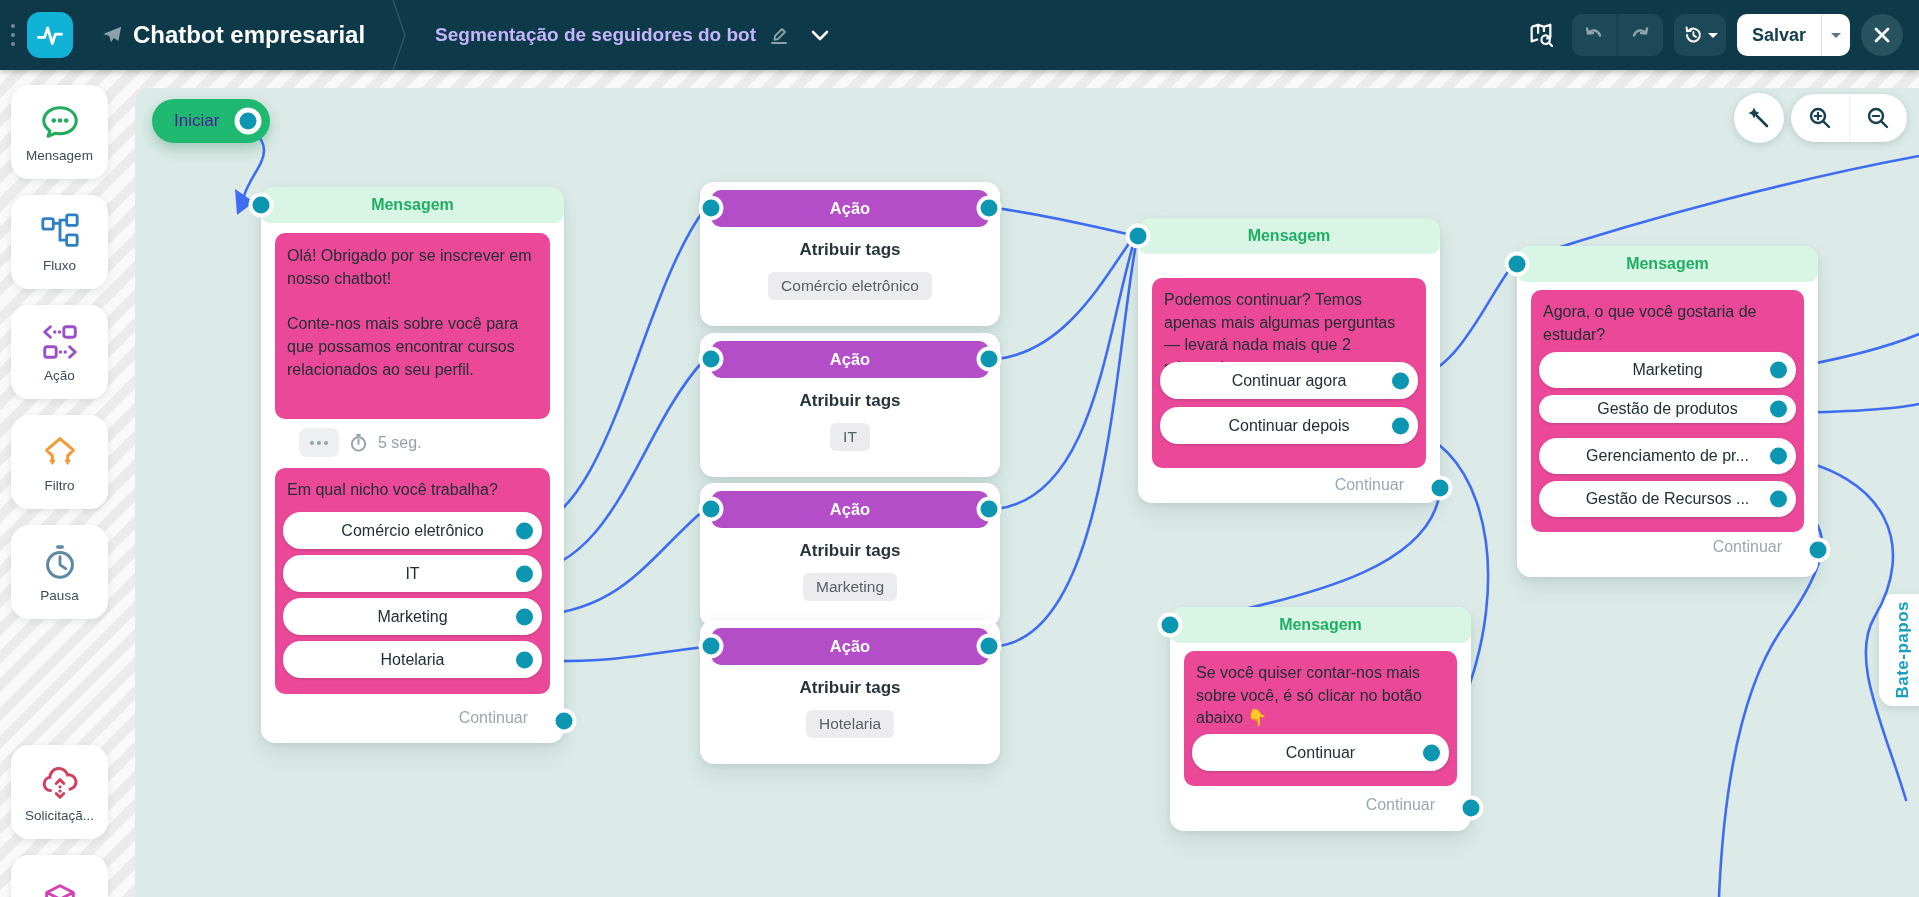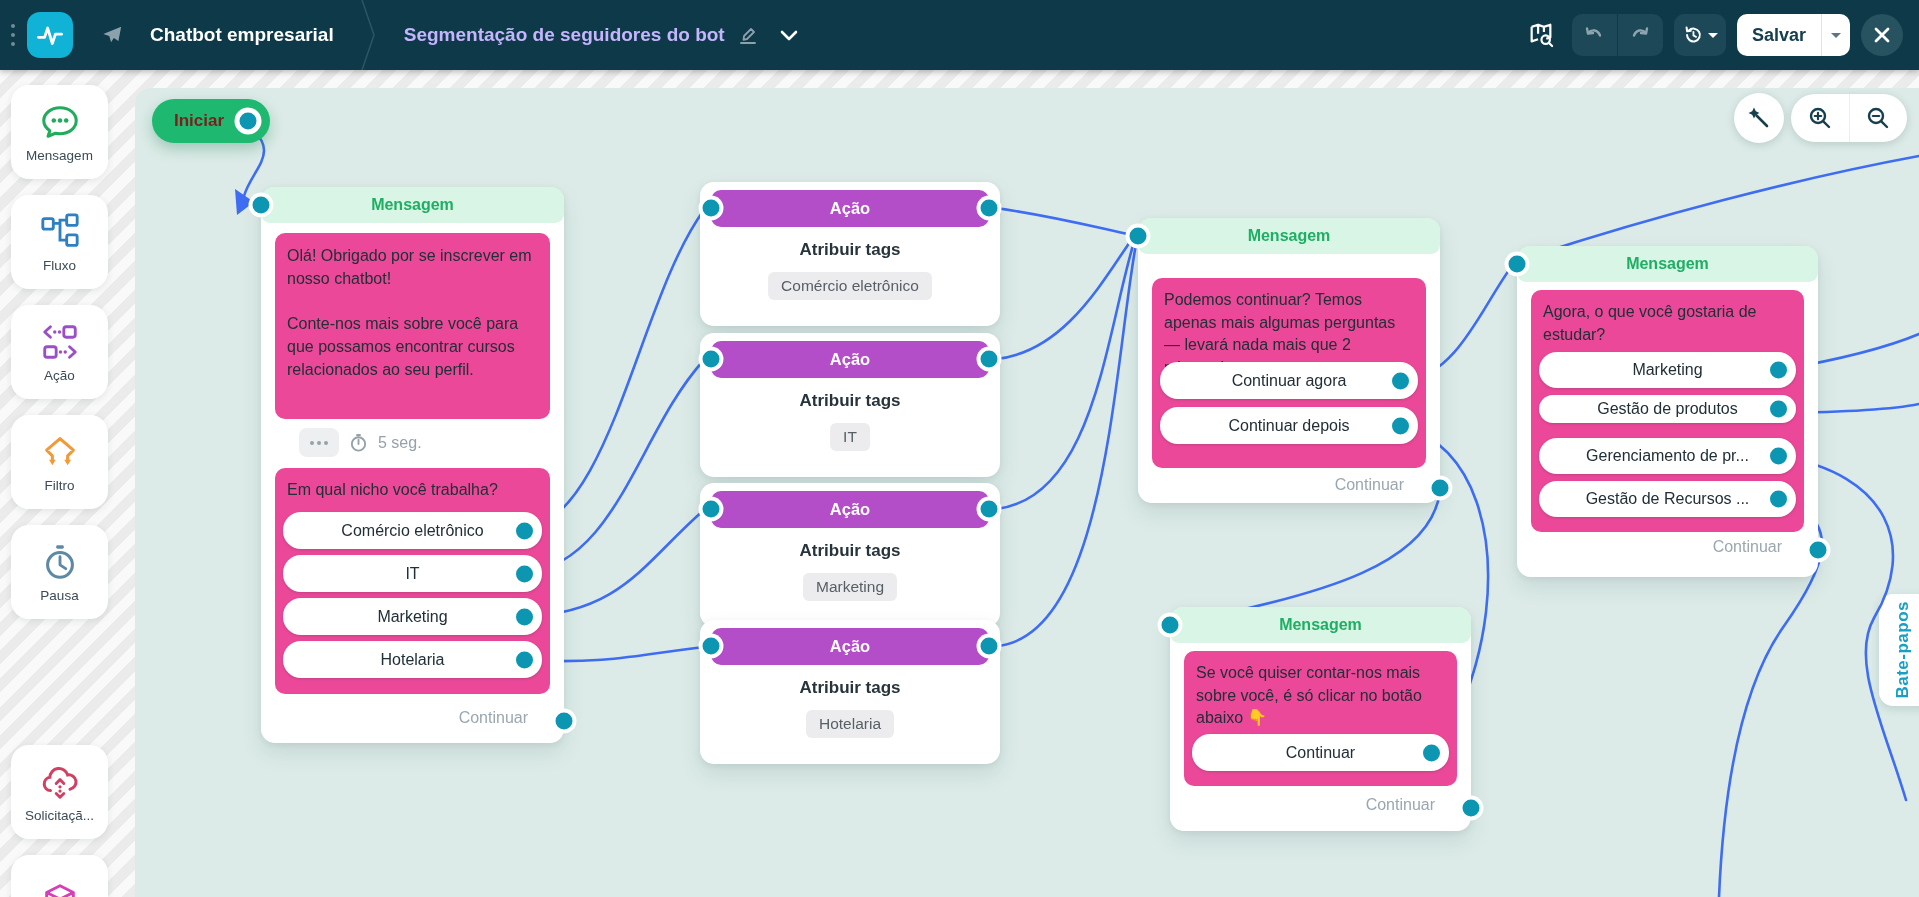--- a/index.html
+++ b/index.html
@@ -6,21 +6,21 @@
   .stage{position:relative;width:1919px;height:897px;overflow:hidden;
     font-family:"Liberation Sans",sans-serif;
     background:repeating-linear-gradient(135deg,#ebebeb 0 10px,#f9f9f9 10px 20px);}
   
   .topbar{position:absolute;left:0;top:0;width:100%;height:70px;background:#0d3948;
     display:flex;align-items:center;z-index:10;box-shadow:0 2px 6px rgba(0,0,0,.25);}
   .kebab{display:flex;flex-direction:column;gap:5px;margin-left:11px;cursor:pointer;}
   .kebab i{width:4px;height:4px;border-radius:50%;background:#6f8c98;display:block;}
   .logo{width:46px;height:46px;border-radius:13px;background:#10b2d5;margin-left:12px;
     display:flex;align-items:center;justify-content:center;}
-  .botname{color:#fff;font-size:19px;font-weight:bold;margin-left:27px;}
+  .botname{color:#fff;font-size:24px;font-weight:bold;margin-left:10px;}
   .flowtitle{color:#c4b5fd;font-size:19px;font-weight:bold;margin-left:26px;}
   .hright{position:absolute;right:16px;top:14px;display:flex;align-items:center;gap:11px;height:42px;}
   .ugroup{display:flex;background:#1d4857;border-radius:10px;height:42px;overflow:hidden;}
   .ugroup .half{width:45px;display:flex;align-items:center;justify-content:center;cursor:pointer;}
   .ugroup .half+.half{border-left:1px solid #123945;}
   .histbtn{background:#1d4857;border-radius:10px;height:42px;width:52px;display:flex;
     align-items:center;justify-content:center;gap:4px;cursor:pointer;}
   .savebtn{background:#fff;border-radius:10px;height:42px;display:flex;align-items:center;overflow:hidden;}
   .savebtn .lbl{padding:0 15px;font-size:18px;font-weight:bold;color:#16404f;}
   .savebtn .div{width:1px;height:42px;background:#dde3e6;}
@@ -52,21 +52,21 @@
   .bubble p{margin:0;}
   .btn{position:absolute;background:#fff;border-radius:18px;box-shadow:0 1px 3px rgba(30,50,60,.22);
     display:flex;align-items:center;justify-content:center;font-size:16px;color:#212f36;cursor:pointer;}
   .bdot{position:absolute;right:9px;top:50%;transform:translateY(-50%);width:17px;height:17px;
     border-radius:50%;background:#0c96b2;box-shadow:0 0 0 3px #fff,0 1px 3px rgba(0,0,0,.2);cursor:pointer;}
   .cdot{position:absolute;width:17px;height:17px;border-radius:50%;background:#0c96b2;
     box-shadow:0 0 0 4px #fff,0 1px 4px rgba(0,0,0,.25);transform:translate(-50%,-50%);z-index:3;cursor:pointer;}
   .footerlbl{position:absolute;color:#9aa7b0;font-size:16px;}
   .start{position:absolute;left:152px;top:99px;width:118px;height:44px;background:#1fb871;
     border-radius:22px;z-index:2;box-shadow:0 6px 14px rgba(20,120,80,.30);display:flex;
-    align-items:center;color:#7f1d1d;font-weight:bold;font-size:17px;padding-left:22px;
+    align-items:center;color:#4c1d95;font-weight:normal;font-size:17px;padding-left:22px;
     box-sizing:border-box;cursor:pointer;}
   .start .cdot{box-shadow:0 0 0 5px #fff;}
   .delayrow{position:absolute;display:flex;align-items:center;gap:10px;color:#96a2aa;font-size:16px;padding-left:24px;}
   .morebtn{width:40px;height:29px;background:#edeff1;border-radius:8px;display:flex;
     align-items:center;justify-content:center;gap:3px;cursor:pointer;}
   .morebtn i{width:4px;height:4px;border-radius:50%;background:#96a2aa;display:block;}
   .circlebtn{position:absolute;width:50px;height:50px;border-radius:50%;background:#fff;
     box-shadow:0 2px 8px rgba(20,60,70,.18);display:flex;align-items:center;justify-content:center;
     z-index:4;cursor:pointer;}
   .zoompill{position:absolute;left:1791px;top:94px;width:116px;height:48px;border-radius:24px;

